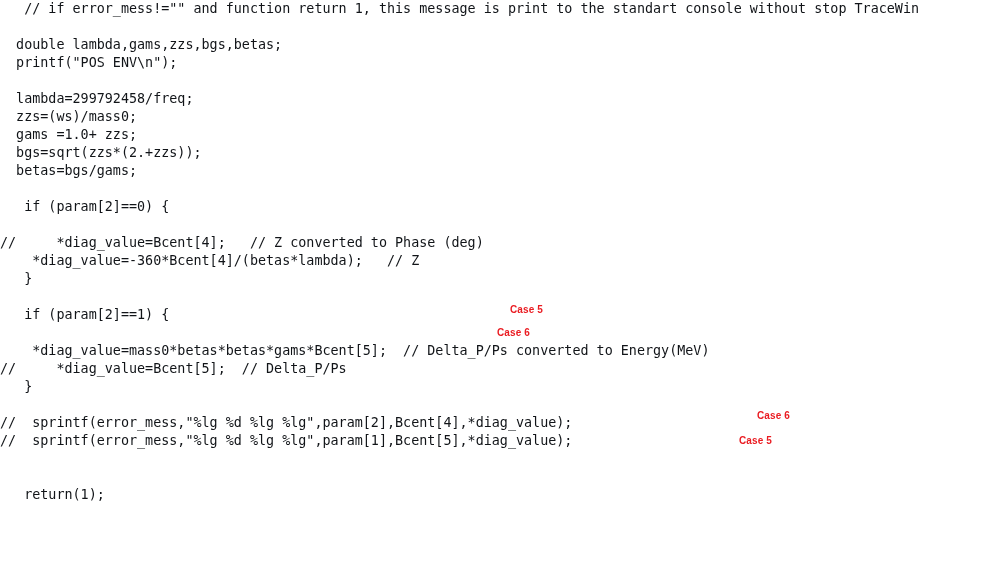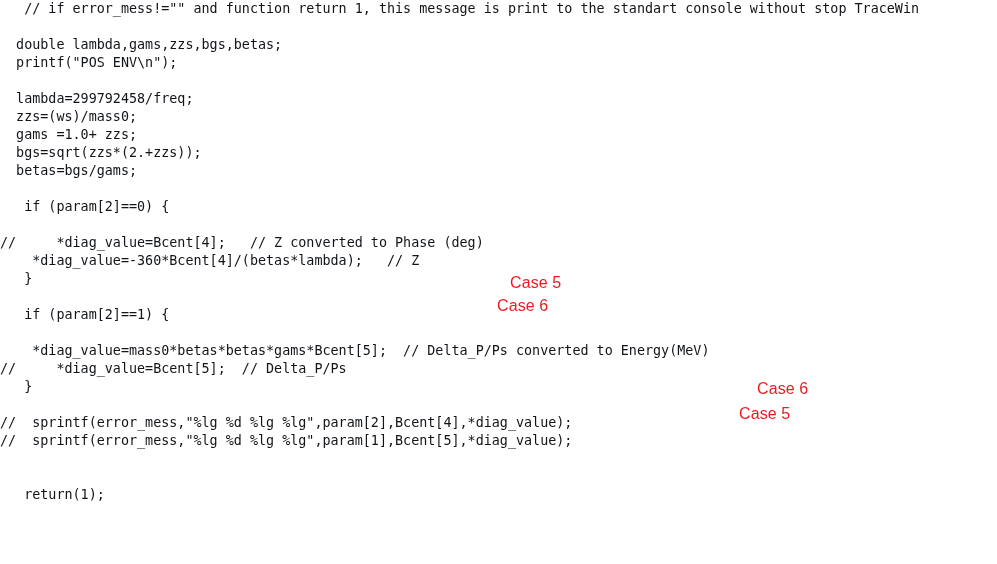--- a/index.html
+++ b/index.html
@@ -47,24 +47,25 @@
 
   .code-line.blank {
     color: transparent;
   }
 
   
   .case-label {
     position: absolute;
     color: #ea1c22;
     font-family: "Liberation Sans", sans-serif;
-    font-size: 16px;
-    font-weight: normal;
+    font-size: 10px;
+    font-weight: bold;
     letter-spacing: 0.1px;
     white-space: nowrap;
+    margin-top: 30px;
   }
 
   #case-a1 { left: 510px; top: 274px; }
   #case-a2 { left: 497px; top: 297px; }
   #case-b1 { left: 757px; top: 380px; }
   #case-b2 { left: 739px; top: 405px; }
 </style>
 </head>
 <body>
 

